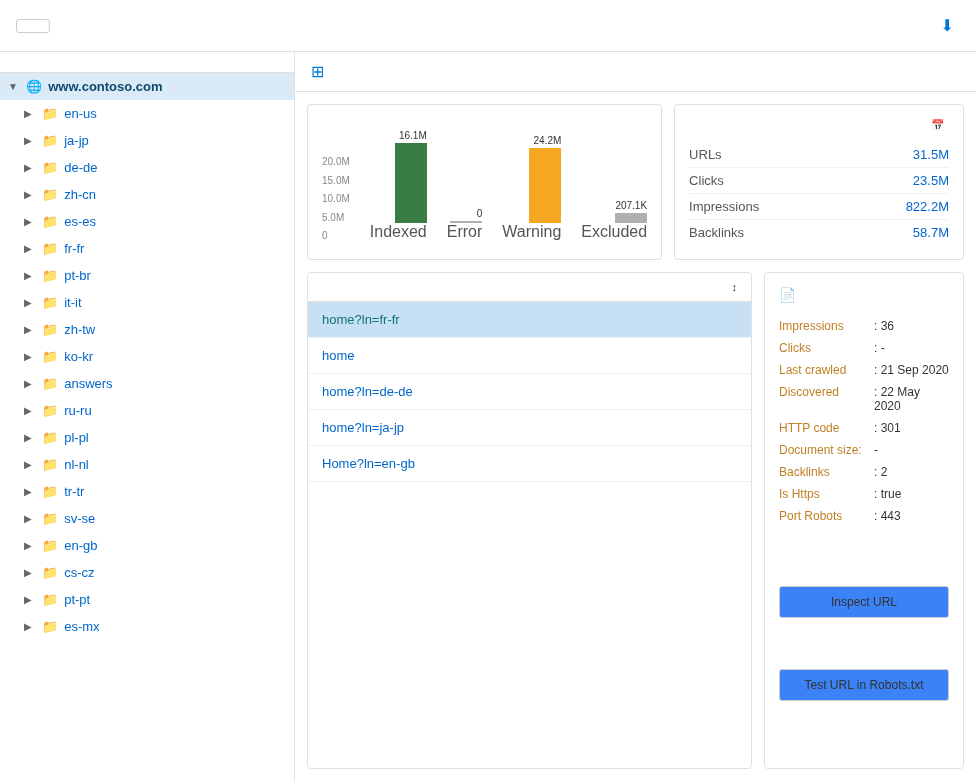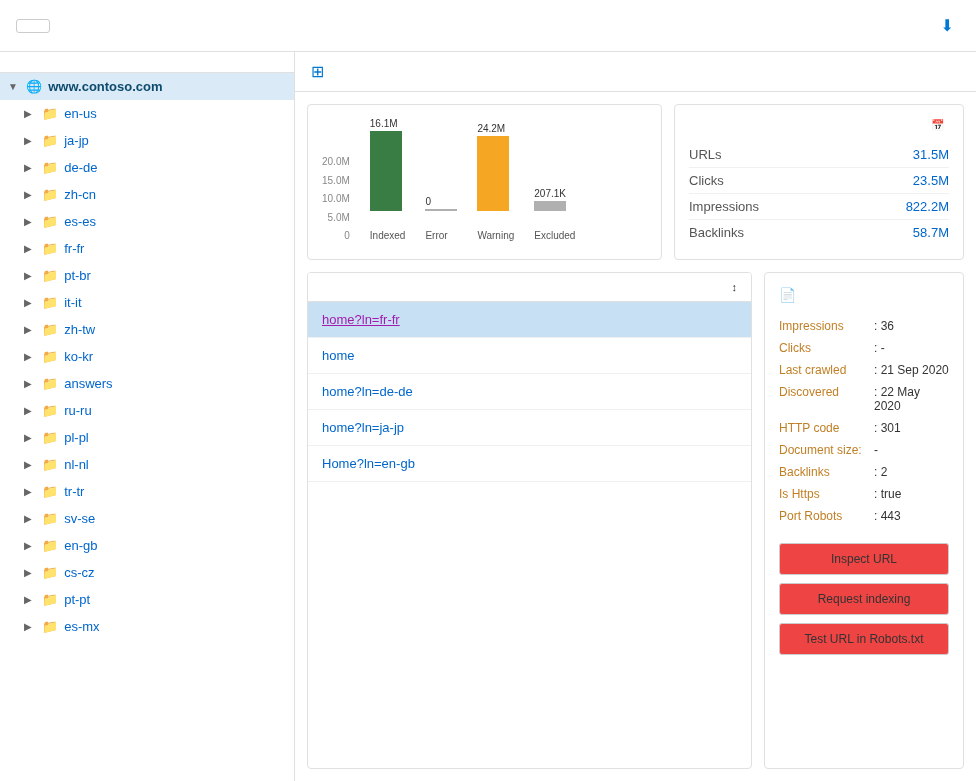--- a/index.html
+++ b/index.html
@@ -70,27 +70,27 @@
 
     
     .crawl-card {
       flex: 1; border: 1px solid #e0e0e0; border-radius: 4px; padding: 14px;
       background: #fff;
     }
     .card-title { font-size: 13px; font-weight: 600; color: #333; margin-bottom: 12px; }
 
     
     .bar-chart { display: flex; align-items: flex-end; gap: 16px; height: 110px; position: relative; }
-    .y-axis { display: flex; flex-direction: column; justify-content: space-between; height: 85px; text-align: right; margin-right: 4px; margin-top: 24px; }
+    .y-axis { display: flex; flex-direction: column; justify-content: space-between; height: 85px; margin-right: 4px; margin-top: 24px; }
     .y-label { font-size: 10px; color: #888; }
     .bars-area { display: flex; align-items: flex-end; gap: 20px; flex: 1; }
-    .bar-group { display: flex; flex-direction: column; align-items: flex-start; }
+    .bar-group { display: flex; flex-direction: column; align-items: flex-end; }
     .bar-value { font-size: 10px; color: #333; margin-bottom: 2px; }
     .bar { width: 32px; }
-    .bar-label { font-size: 10px; color: #555; margin-top: 19px; }
+    .bar-label { font-size: 16px; color: #555; margin-top: 0; }
 
     
     .folder-card {
       width: 290px; border: 1px solid #e0e0e0; border-radius: 4px; padding: 14px;
       background: #fff;
     }
     .folder-card-header { display: flex; align-items: center; justify-content: space-between; margin-bottom: 10px; }
     .folder-title { font-size: 13px; font-weight: 600; color: #333; }
     .date-badge { display: flex; align-items: center; font-size: 11px; color: #555; }
     .date-icon { margin-right: 4px; color: #0078d4; }
@@ -111,39 +111,39 @@
       display: flex; align-items: center; justify-content: space-between;
       padding: 8px 14px; border-bottom: 1px solid #e0e0e0; background: #fff;
     }
     .url-col-label { font-size: 13px; color: #333; font-weight: 500; }
     .clicks-col { display: flex; align-items: center; font-size: 13px; color: #333; font-weight: 500; }
     .url-rows { flex: 1; overflow-y: auto; }
     .url-row {
       padding: 10px 14px; border-bottom: 1px solid #f0f0f0; cursor: pointer;
       font-size: 13px; color: #0066cc;
     }
-    .url-row.selected { background: #c7e0f4; color: #a21caf; text-decoration: underline; }
+    .url-row.selected { background: #c7e0f4; color: #0f766e; }
 
     
     .detail-panel {
       width: 200px; border: 1px solid #e0e0e0; border-radius: 4px; background: #fff;
       padding: 14px; display: flex; flex-direction: column;
     }
     .detail-url-title {
       font-size: 13px; color: #0066cc; font-weight: 600; margin-bottom: 12px;
       display: flex; align-items: center;
     }
     .detail-doc-icon { color: #0078d4; margin-right: 6px; font-size: 14px; }
     .detail-row { display: flex; padding: 4px 0; font-size: 12px; }
     .detail-key { color: #c17f24; width: 95px; flex-shrink: 0; }
     .detail-val { color: #333; }
     .detail-buttons { margin-top: 16px; display: flex; flex-direction: column; gap: 8px; }
     .detail-btn {
-      padding: 8px 10px; border: 1px solid #ccc; border-radius: 3px; background: #ef4444;
-      font-size: 12px; cursor: pointer; text-align: center; color: #333; font-weight: 500;
+      padding: 8px 10px; border: 1px solid #ccc; border-radius: 3px; background: #3b82f6;
+      font-size: 12px; cursor: pointer; text-align: center; color: #333; font-weight: 500; margin-top: 43px;
     }
 
     
     ::-webkit-scrollbar { width: 6px; }
     ::-webkit-scrollbar-thumb { background: #ccc; border-radius: 3px; }
     ::-webkit-scrollbar-track { background: #f5f5f5; }
   </style>
 </head>
 <body>
 
@@ -409,21 +409,20 @@
                 <span class="detail-key">Is Https</span>
                 <span class="detail-val">: true</span>
               </div>
               <div class="detail-row">
                 <span class="detail-key">Port Robots</span>
                 <span class="detail-val">: 443</span>
               </div>
             </div>
           <div class="detail-buttons" id="detail-buttons">
               <button class="detail-btn">Inspect URL</button>
-              <button class="detail-btn">Request indexing</button>
               <button class="detail-btn">Test URL in Robots.txt</button>
             </div>
         </div>
 
       </div>
     </div>
   </div>
 </div>
 
 </body></html>

